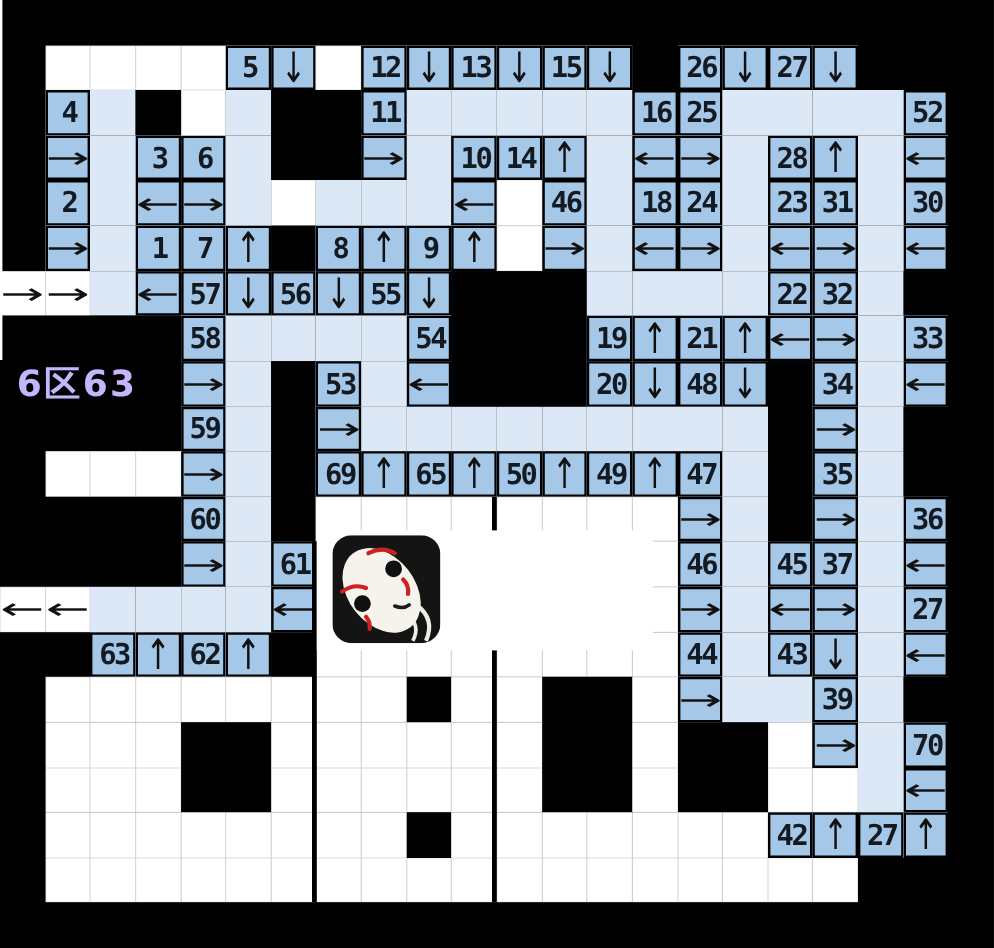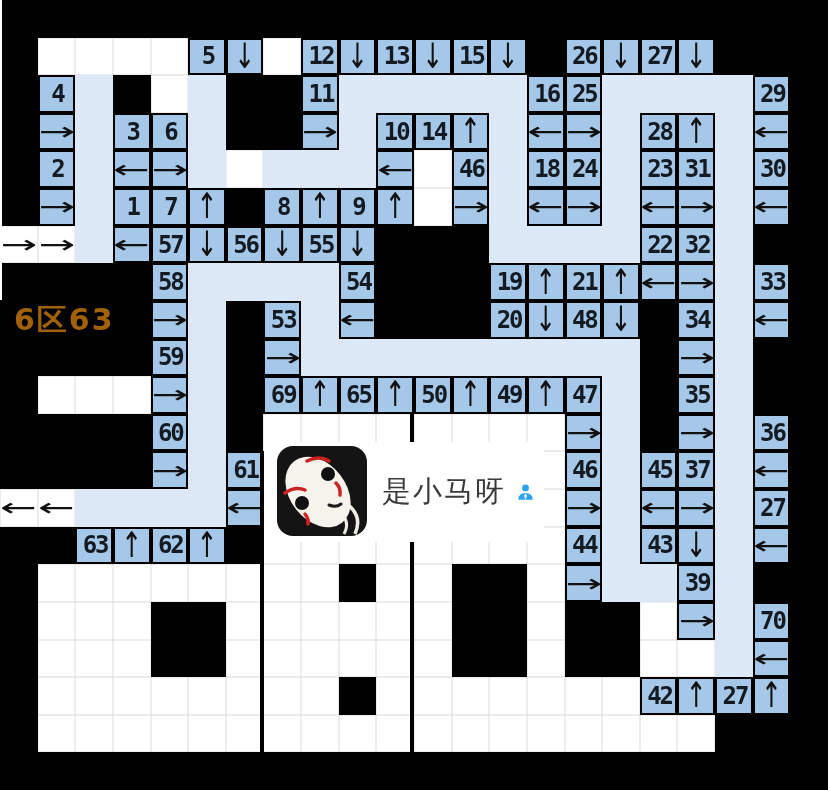--- a/index.html
+++ b/index.html
@@ -17,21 +17,21 @@
   .num span{transform:translateX(1px);}
   .arr{color:#111;font-size:25px;font-weight:400;}
   .arr span{display:inline-block;line-height:1;}
   .arr.h span{transform:scaleX(1.75);}
   .arr.v span{transform:scaleY(1.4);}
   .region-line{position:absolute;width:4px;background:#000;}
   #line-a{left:410px;top:414px;height:338px;}
   #line-b{left:260px;top:451px;height:301px;}
   #edge-strip{position:absolute;left:0;top:0;width:2px;height:300px;background:#fff;}
   #region-label{position:absolute;left:14px;top:300px;font-size:30px;font-weight:700;
-                color:#a16207;letter-spacing:2px;}
+                color:#c4b5fd;letter-spacing:2px;}
   #wm-box{position:absolute;left:264px;top:442px;width:280px;height:100px;background:#fff;}
   #avatar{position:absolute;left:277px;top:446px;width:90px;height:90px;}
   #wm-name{position:absolute;left:382px;top:474px;height:36px;display:flex;
            align-items:center;gap:10px;}
   #wm-text{font-size:29px;color:#3a3a3a;letter-spacing:2px;font-weight:500;}
   #person-icon{display:flex;align-items:center;}
 </style>
 </head>
 <body>
 
@@ -128,21 +128,21 @@
         <span>16</span>
       </div>
       <div class="cell c num">
         <span>25</span>
       </div>
       <div class="cell l"></div>
       <div class="cell l"></div>
       <div class="cell l"></div>
       <div class="cell l"></div>
       <div class="cell c num">
-        <span>29</span>
+        <span>52</span>
       </div>
       <div class="cell b"></div>
       <div class="cell b"></div>
       <div class="cell c arr h">
         <span>→</span>
       </div>
       <div class="cell l"></div>
       <div class="cell c num">
         <span>3</span>
       </div>
@@ -778,26 +778,16 @@
       <path d="M30 15 q12 -6 22 0" stroke="#cc2222" stroke-width="3.5" fill="none" stroke-linecap="round"></path>
       <circle cx="51" cy="28" r="7" fill="#101010"></circle>
       <path d="M59 37 q5 5 4 12" stroke="#cc2222" stroke-width="3.5" fill="none" stroke-linecap="round"></path>
       <path d="M8 47 q10 -7 20 -3" stroke="#cc2222" stroke-width="3.5" fill="none" stroke-linecap="round"></path>
       <circle cx="25" cy="57" r="7" fill="#101010"></circle>
       <path d="M28 68 q4 5 3 10" stroke="#cc2222" stroke-width="3.5" fill="none" stroke-linecap="round"></path>
       <path d="M52 59 q7 3 12 -1" stroke="#1c1c1c" stroke-width="3" fill="none" stroke-linecap="round"></path>
     </svg>
   </div>
 
-  <div id="wm-name">
-    <span id="wm-text">是小马呀</span>
-    <span id="person-icon">
-      <svg viewBox="0 0 20 20" width="19" height="19">
-        <circle cx="10" cy="5.2" r="3.6" fill="#2ba3ee"></circle>
-        <path d="M2.5 17.5 q0 -7 7.5 -7 q7.5 0 7.5 7 z" fill="#2ba3ee"></path>
-        <path d="M10 11 l1.7 2.3 -1.7 4.2 -1.7 -4.2 z" fill="#ffffff" opacity="0.9"></path>
-      </svg>
-    </span>
-  </div>
 
   <div id="region-label">6区63</div>
 
 </div>
 
 </body></html>

